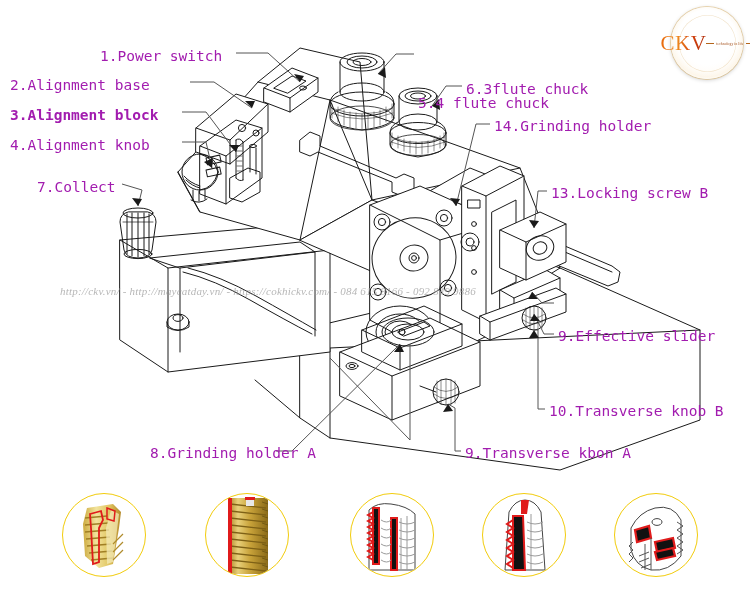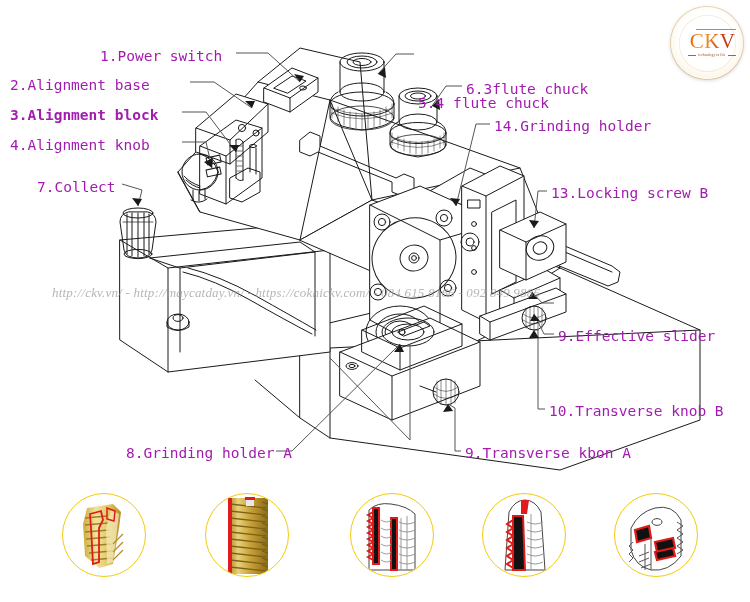--- a/index.html
+++ b/index.html
@@ -16,40 +16,40 @@
     position:absolute;white-space:nowrap;
     font-family:"DejaVu Sans Mono","Liberation Mono",monospace;
     font-size:14.5px;letter-spacing:0px;color:#a21caf;line-height:1;
   }
 
   
   .layer{position:absolute;left:0;top:0;width:750px;height:602px;}
 
   
   #watermark{
-    position:absolute;left:52px;top:285px;
+    position:absolute;left:60px;top:285px;
     font-family:"Liberation Serif","DejaVu Serif",serif;
-    font-style:italic;font-size:13px;color:#9a9a9a;opacity:.72;
+    font-style:italic;font-size:11px;color:#9a9a9a;opacity:.72;
     white-space:nowrap;letter-spacing:.2px;
   }
 
   
   #logo{
     position:absolute;left:671px;top:7px;width:72px;height:72px;
     border-radius:50%;
     background:
       radial-gradient(circle at 50% 45%,#ffffff 0%,#ffffff 55%,#fdf6ea 70%,#ffffff 78%),
       conic-gradient(from 210deg,#f5a623,#fbd14b,#ffffff,#e8820c,#c94b12,#f5a623);
     box-shadow:0 0 0 1px rgba(210,150,40,.35), 0 1px 4px rgba(0,0,0,.22);
     display:flex;align-items:center;justify-content:center;
   }
   #logo .inner{
     width:57px;height:57px;border-radius:50%;
     background:radial-gradient(circle at 50% 40%,#ffffff 60%,#fffaf2 100%);
-    display:flex;flex-direction:column;align-items:flex-end;justify-content:center;
+    display:flex;align-items:center;justify-content:center;
     box-shadow:inset 0 0 0 .5px rgba(200,140,40,.25);
   }
   #logo .rule{width:40px;height:1px;background:#8e8ea8;margin-bottom:1px;}
   #logo .ckv{
     font-family:"Liberation Serif","DejaVu Serif",serif;
     font-size:21px;line-height:21px;letter-spacing:.5px;
     background:linear-gradient(90deg,#e8690c 0%,#f08b1e 35%,#d1400d 70%,#b02d0a 100%);
     -webkit-background-clip:text;background-clip:text;color:transparent;
     -webkit-text-fill-color:transparent;
   }
@@ -351,21 +351,21 @@
     </g>
   </svg>
 
   <div class="lbl" style="left:100px;top:49px;">1.Power switch</div>
   <div class="lbl" style="left:10px;top:78px;">2.Alignment base</div>
   <div class="lbl" style="left:10px;top:108px;font-weight:bold;">3.Alignment block</div>
   <div class="lbl" style="left:10px;top:138px;">4.Alignment knob</div>
   <div class="lbl" style="left:418px;top:50px;margin-top:46px;">5.4 flute chuck</div>
   <div class="lbl" style="left:466px;top:82px;">6.3flute chuck</div>
   <div class="lbl" style="left:37px;top:180px;">7.Collect</div>
-  <div class="lbl" style="left:126px;top:446px;">8.Grinding holder A</div>
+  <div class="lbl" style="left:150px;top:446px;">8.Grinding holder A</div>
   <div class="lbl" style="left:465px;top:446px;">9.Transverse kbon A</div>
   <div class="lbl" style="left:549px;top:404px;">10.Transverse knob B</div>
   <div class="lbl" style="left:558px;top:329px;">9.Effective slider</div>
   <div class="lbl" style="left:551px;top:186px;">13.Locking screw B</div>
   <div class="lbl" style="left:494px;top:119px;">14.Grinding holder</div>
 
   <div id="watermark">http://ckv.vn/ - http://maycatday.vn/ - https://cokhickv.com/ - 084 615 8166 - 092 849 9886</div>
 
   <div id="logo">
     <div class="inner">

